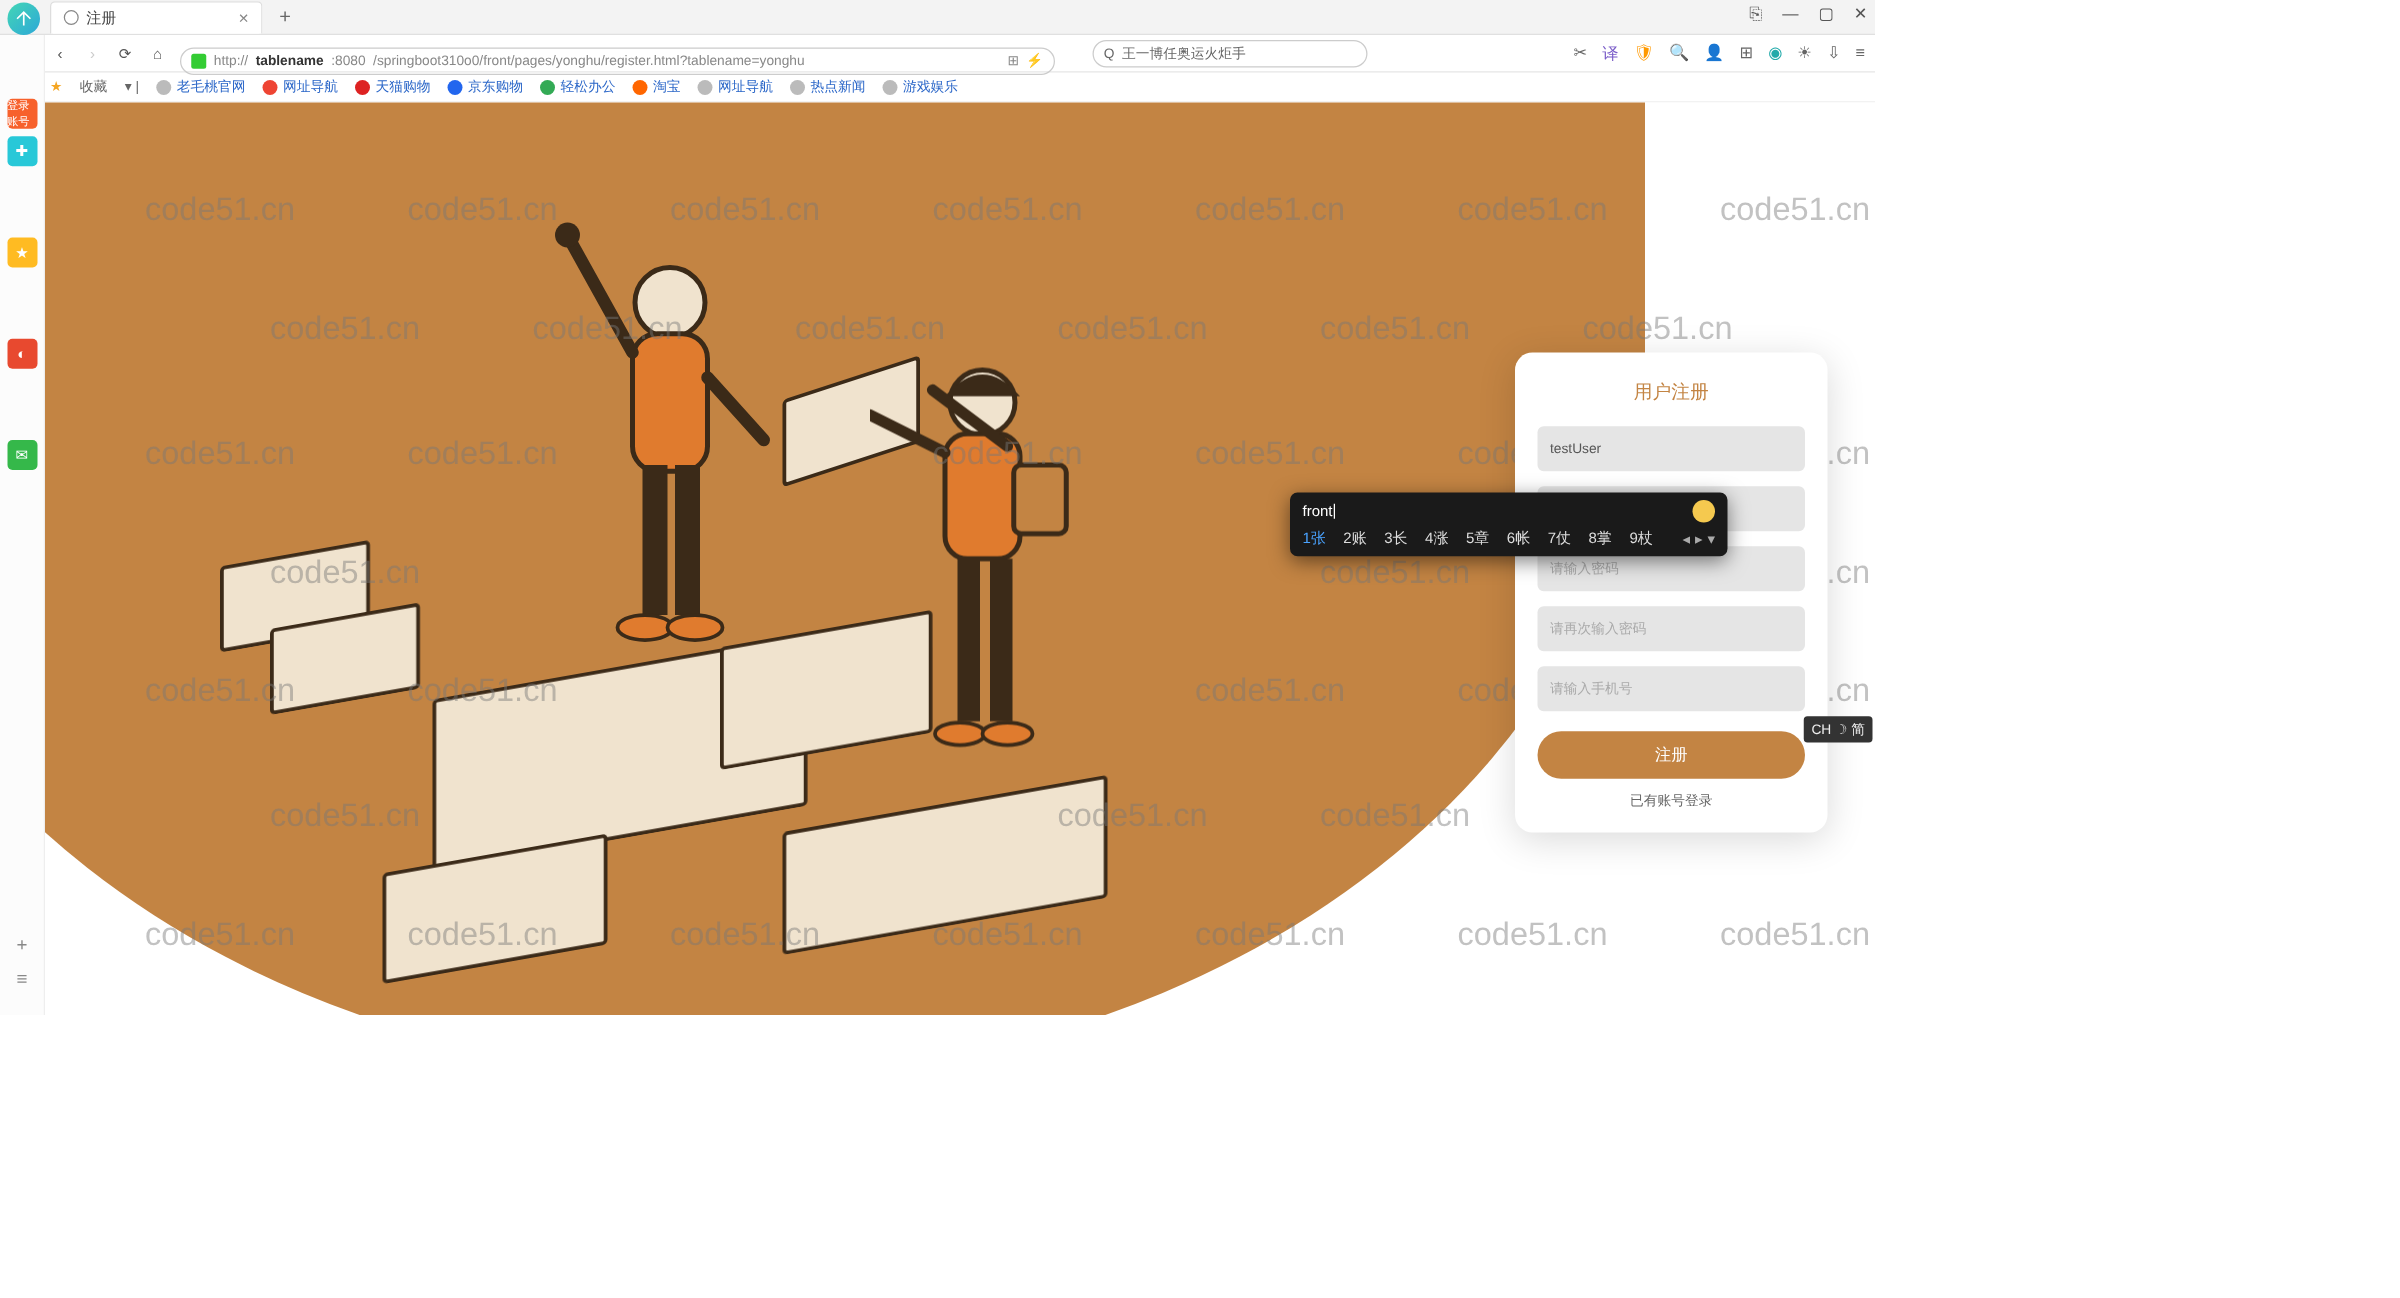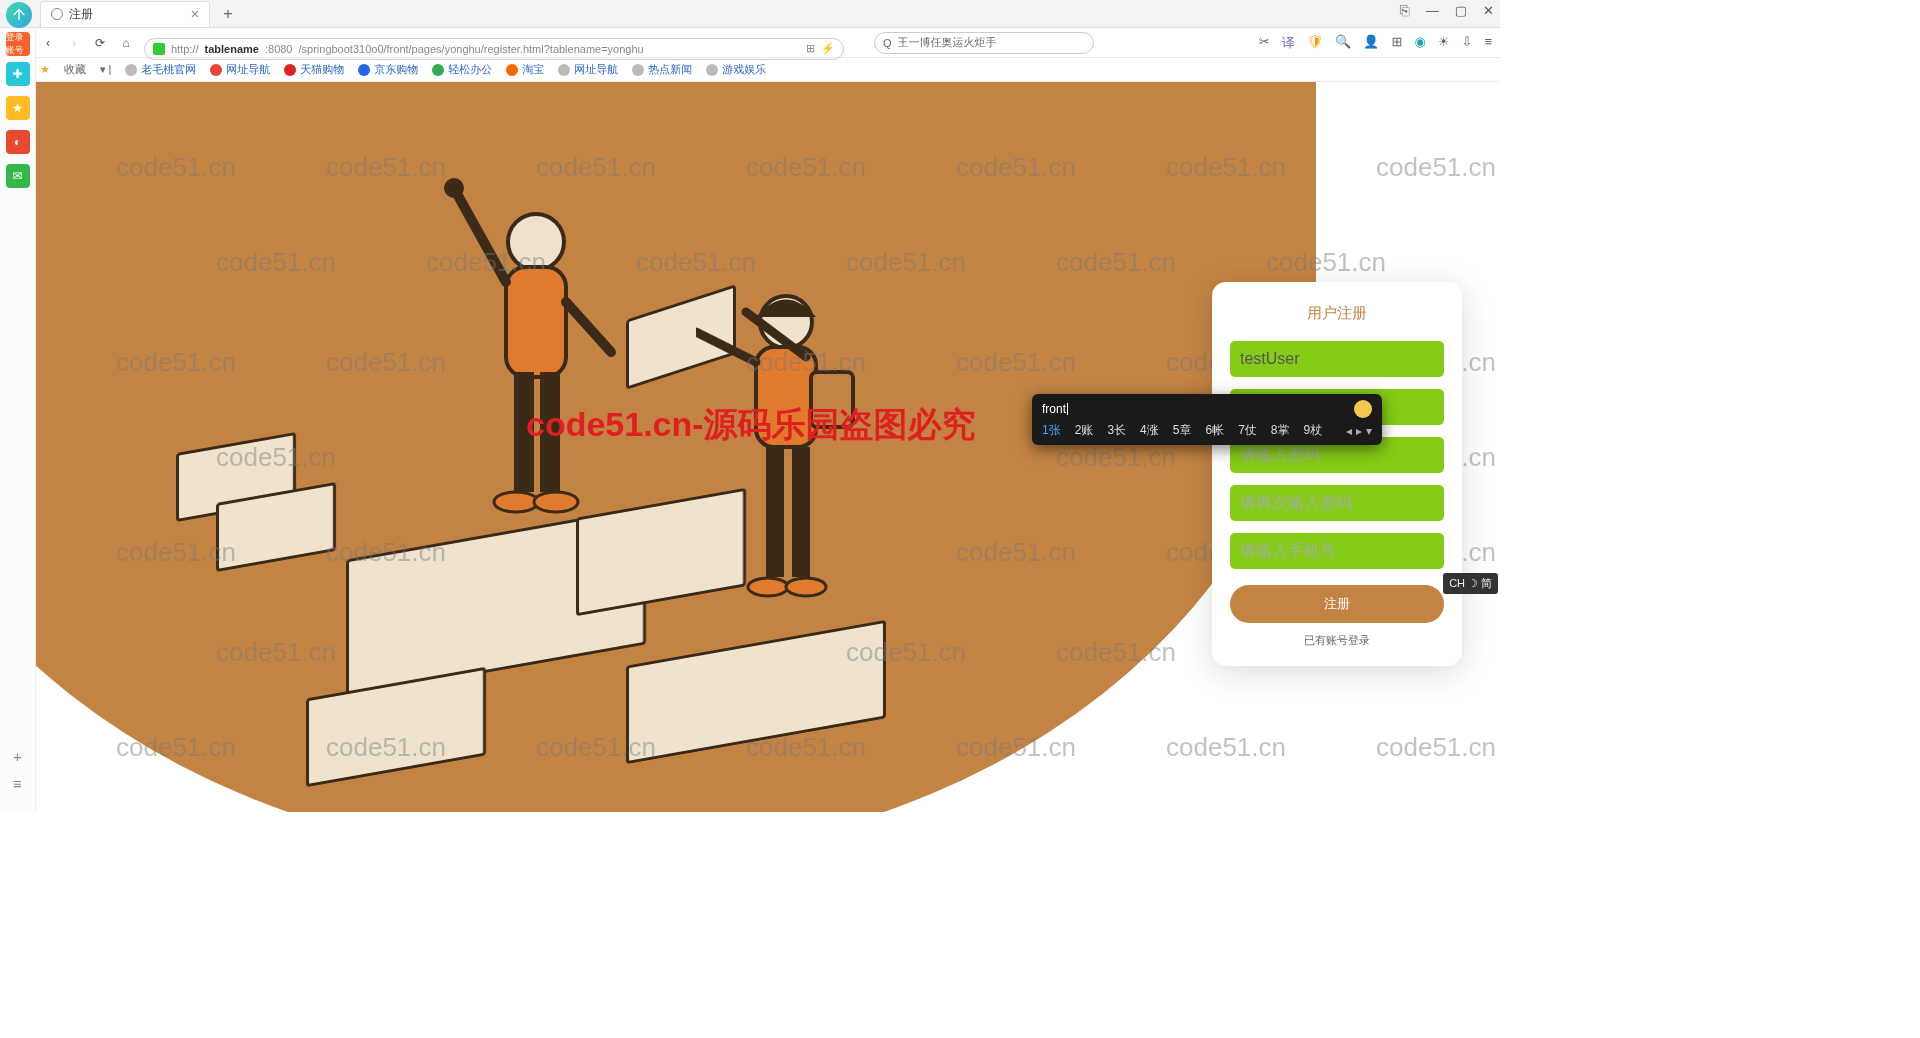--- a/index.html
+++ b/index.html
@@ -27,21 +27,21 @@
 .right-tools span { cursor: pointer; font-size: 13px; }
 
 .bmbar { height: 24px; display: flex; align-items: center; gap: 14px; padding: 0 8px 0 40px; font-size: 11px; color: #2a66c8; border-bottom: 1px solid #eee; }
 .bm-star { color: #f5a623; }
 .bm-label { color: #666; }
 .bm-item { display: flex; align-items: center; gap: 4px; cursor: pointer; }
 .bm-ico { width: 12px; height: 12px; border-radius: 50%; background: #bbb; }
 
 
 .sidebar { position: absolute; left: 0; top: 28px; width: 36px; height: calc(100% - 28px); background: #fcfcfc; border-right: 1px solid #eee; display: flex; flex-direction: column; align-items: center; gap: 10px; padding-top: 34px; }
-.side-item { width: 24px; height: 24px; border-radius: 4px; display: flex; align-items: center; justify-content: center; font-size: 12px; color: #fff; cursor: pointer; }
+.side-item { width: 24px; height: 24px; border-radius: 4px; display: flex; align-items: center; justify-content: center; font-size: 12px; color: #fff; cursor: pointer; margin-top: 47px; }
 .si1 { background: #f7612c; position: absolute; top: 4px; font-size: 9px; }
 .si2 { background: #28c8d8; }
 .si3 { background: #ffbb22; }
 .si4 { background: #e8492f; }
 .si5 { background: #35b84a; }
 .side-bottom { margin-top: auto; margin-bottom: 20px; display: flex; flex-direction: column; gap: 10px; align-items: center; }
 .side-bottom span { color: #888; font-size: 15px; cursor: pointer; }
 
 
 .page { position: absolute; left: 36px; top: 82px; right: 0; bottom: 0; background: #fff; overflow: hidden; }
@@ -50,21 +50,21 @@
 .pz { position: absolute; background: #f0e3ce; border: 3px solid #3b2a18; border-radius: 4px; transform: skewY(-10deg) rotateX(10deg); }
 .person { position: absolute; }
 
 
 .wm { position: absolute; font-size: 26px; color: rgba(120,120,120,0.45); pointer-events: none; user-select: none; white-space: nowrap; }
 .wm-red { position: absolute; font-size: 34px; color: #e02020; font-weight: bold; pointer-events: none; }
 
 
 .card { position: absolute; right: 38px; top: 200px; width: 250px; background: #fff; border-radius: 14px; box-shadow: 0 6px 30px rgba(0,0,0,0.15); padding: 22px 18px 18px; }
 .card-title { text-align: center; color: #c38443; font-size: 15px; margin-bottom: 18px; }
-.fld { width: 100%; height: 36px; background: #84cc16; border: none; border-radius: 5px; padding: 0 10px; font-size: 16px; color: #555; margin-bottom: 12px; outline: none; }
+.fld { width: 100%; height: 36px; background: #e5e5e5; border: none; border-radius: 5px; padding: 0 10px; font-size: 11px; color: #555; margin-bottom: 12px; outline: none; }
 .fld::placeholder { color: #aaa; }
 .btn-submit { width: 100%; height: 38px; background: #c38443; color: #fff; border: none; border-radius: 19px; font-size: 13px; cursor: pointer; margin-top: 4px; }
 .login-link { text-align: center; font-size: 11px; color: #666; margin-top: 10px; cursor: pointer; }
 
 
 .ime { position: absolute; left: 1032px; top: 394px; width: 350px; background: #1a1a1a; border-radius: 6px; color: #ddd; font-size: 12px; padding: 6px 10px; box-shadow: 0 4px 16px rgba(0,0,0,0.5); }
 .ime-input { margin-bottom: 4px; color: #fff; display: flex; align-items: center; }
 .ime-emoji { margin-left: auto; width: 18px; height: 18px; border-radius: 50%; background: #f5c94f; }
 .ime-cands { display: flex; gap: 14px; align-items: center; }
 .ime-c1 { color: #4aa3ff; }
@@ -254,21 +254,20 @@
     <span class="wm" style="left:1020px;top:555px">code51.cn</span>
     <span class="wm" style="left:1230px;top:555px">code51.cn</span>
     <span class="wm" style="left:80px;top:650px">code51.cn</span>
     <span class="wm" style="left:290px;top:650px">code51.cn</span>
     <span class="wm" style="left:500px;top:650px">code51.cn</span>
     <span class="wm" style="left:710px;top:650px">code51.cn</span>
     <span class="wm" style="left:920px;top:650px">code51.cn</span>
     <span class="wm" style="left:1130px;top:650px">code51.cn</span>
     <span class="wm" style="left:1340px;top:650px">code51.cn</span>
   </div>
-  <div class="wm-red" style="left:490px;top:320px">code51.cn-源码乐园盗图必究</div>
 
   <div class="card">
     <div class="card-title">用户注册</div>
     <input class="fld" value="testUser" style="">
     <input class="fld" placeholder="请输入姓名" style="">
     <input class="fld" type="password" placeholder="请输入密码" style="">
     <input class="fld" type="password" placeholder="请再次输入密码" style="">
     <input class="fld" placeholder="请输入手机号" style="">
     <button class="btn-submit">注册</button>
     <div class="login-link">已有账号登录</div>

